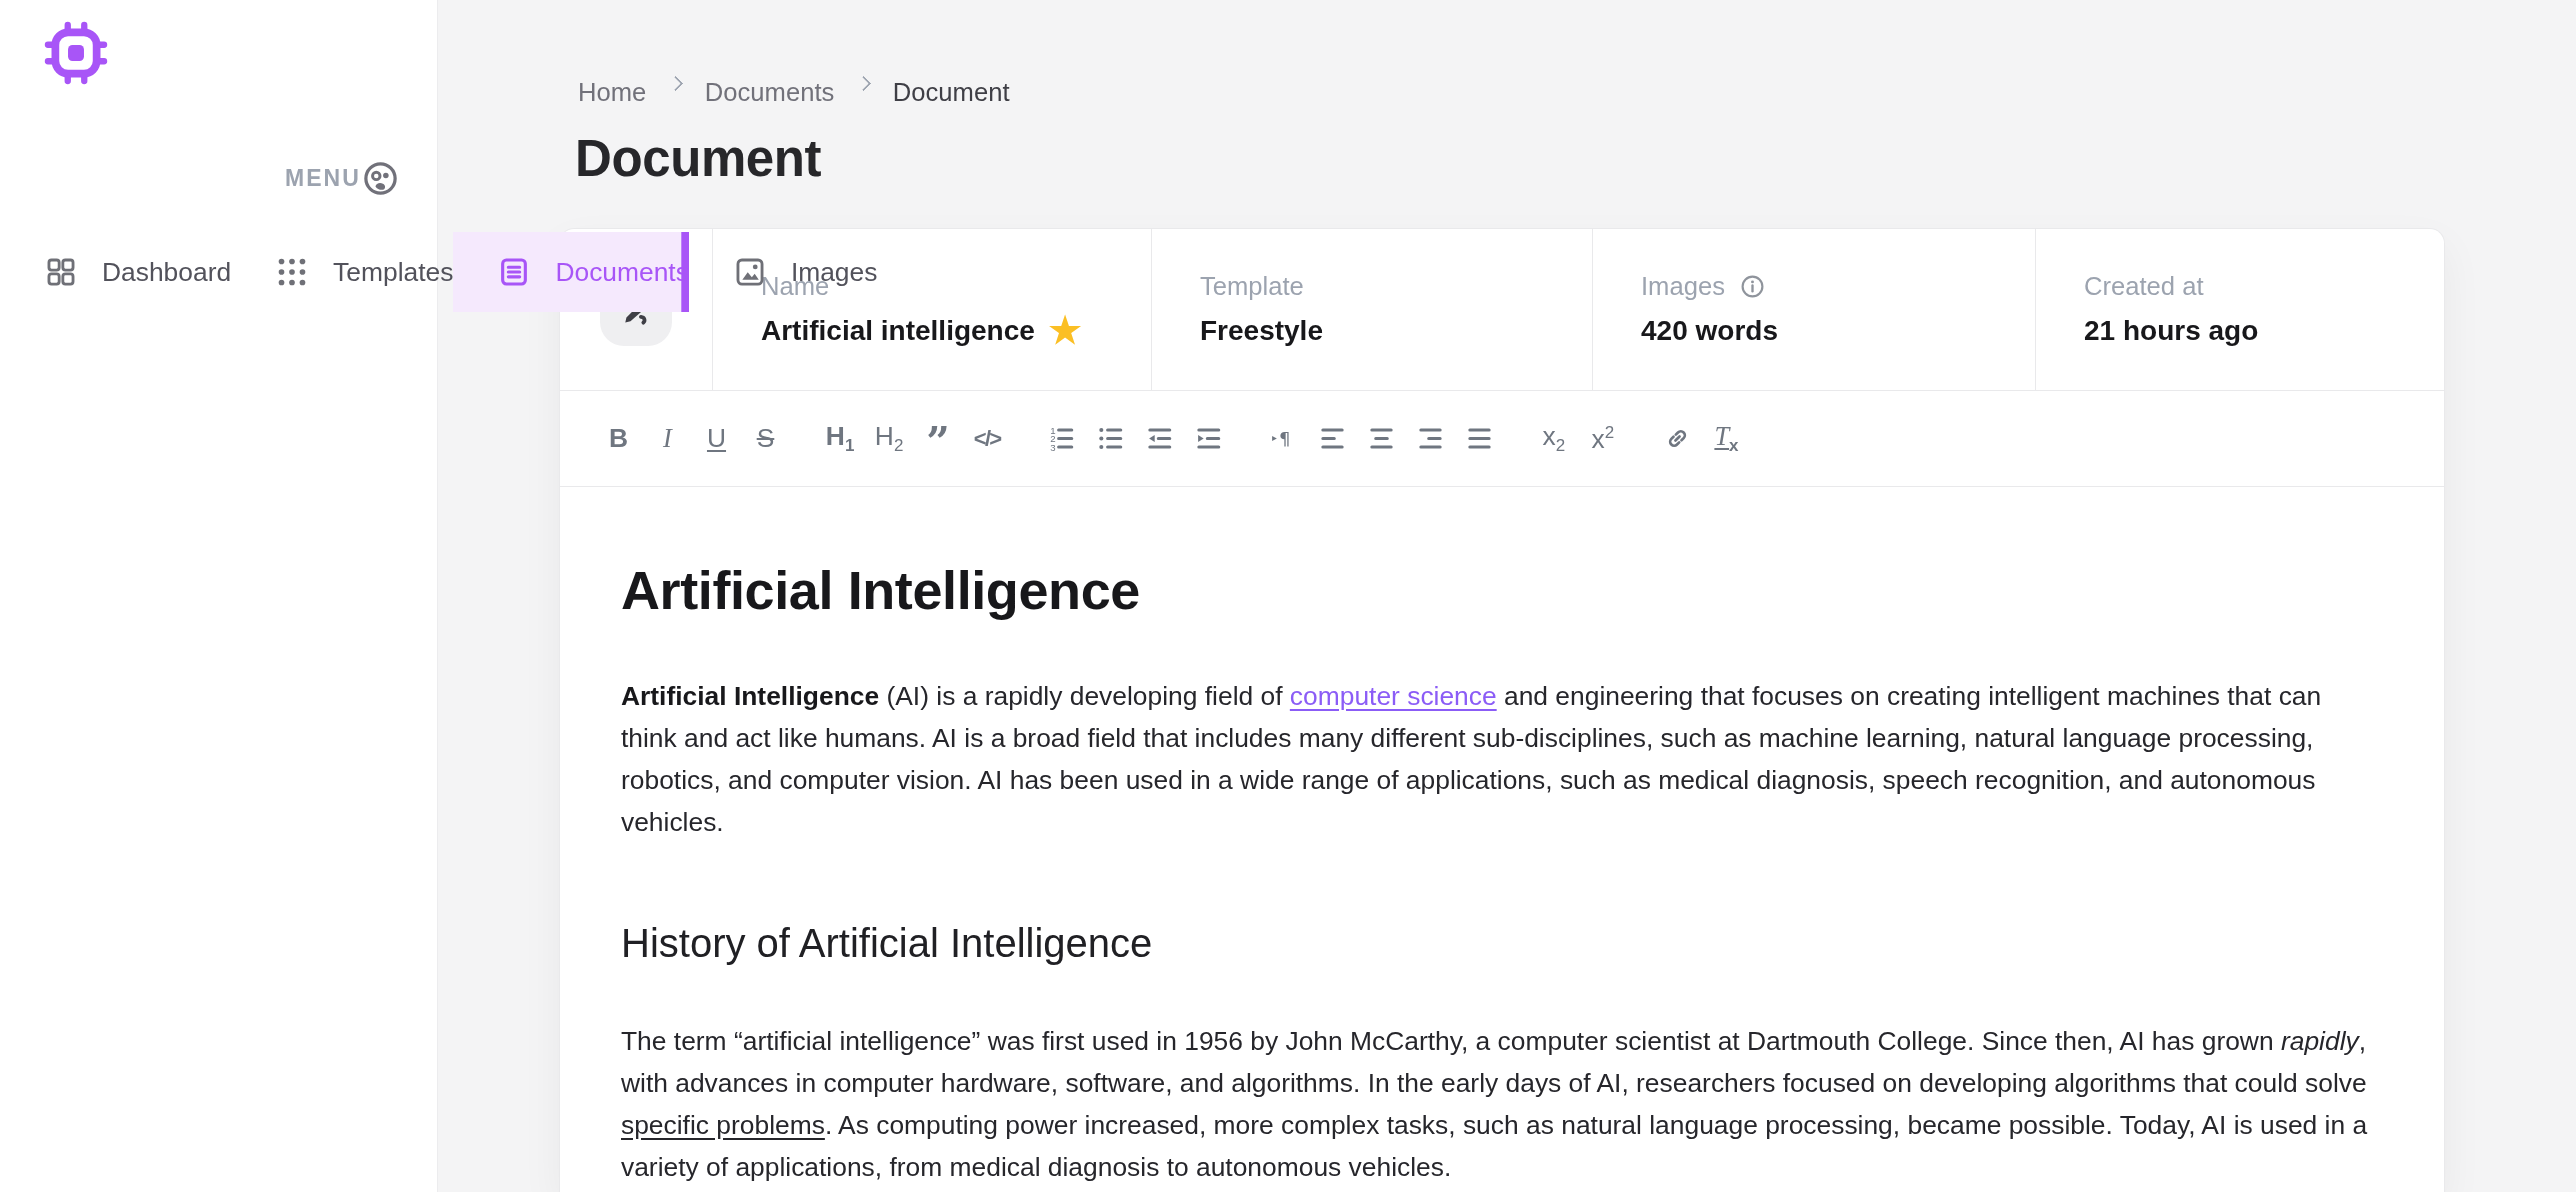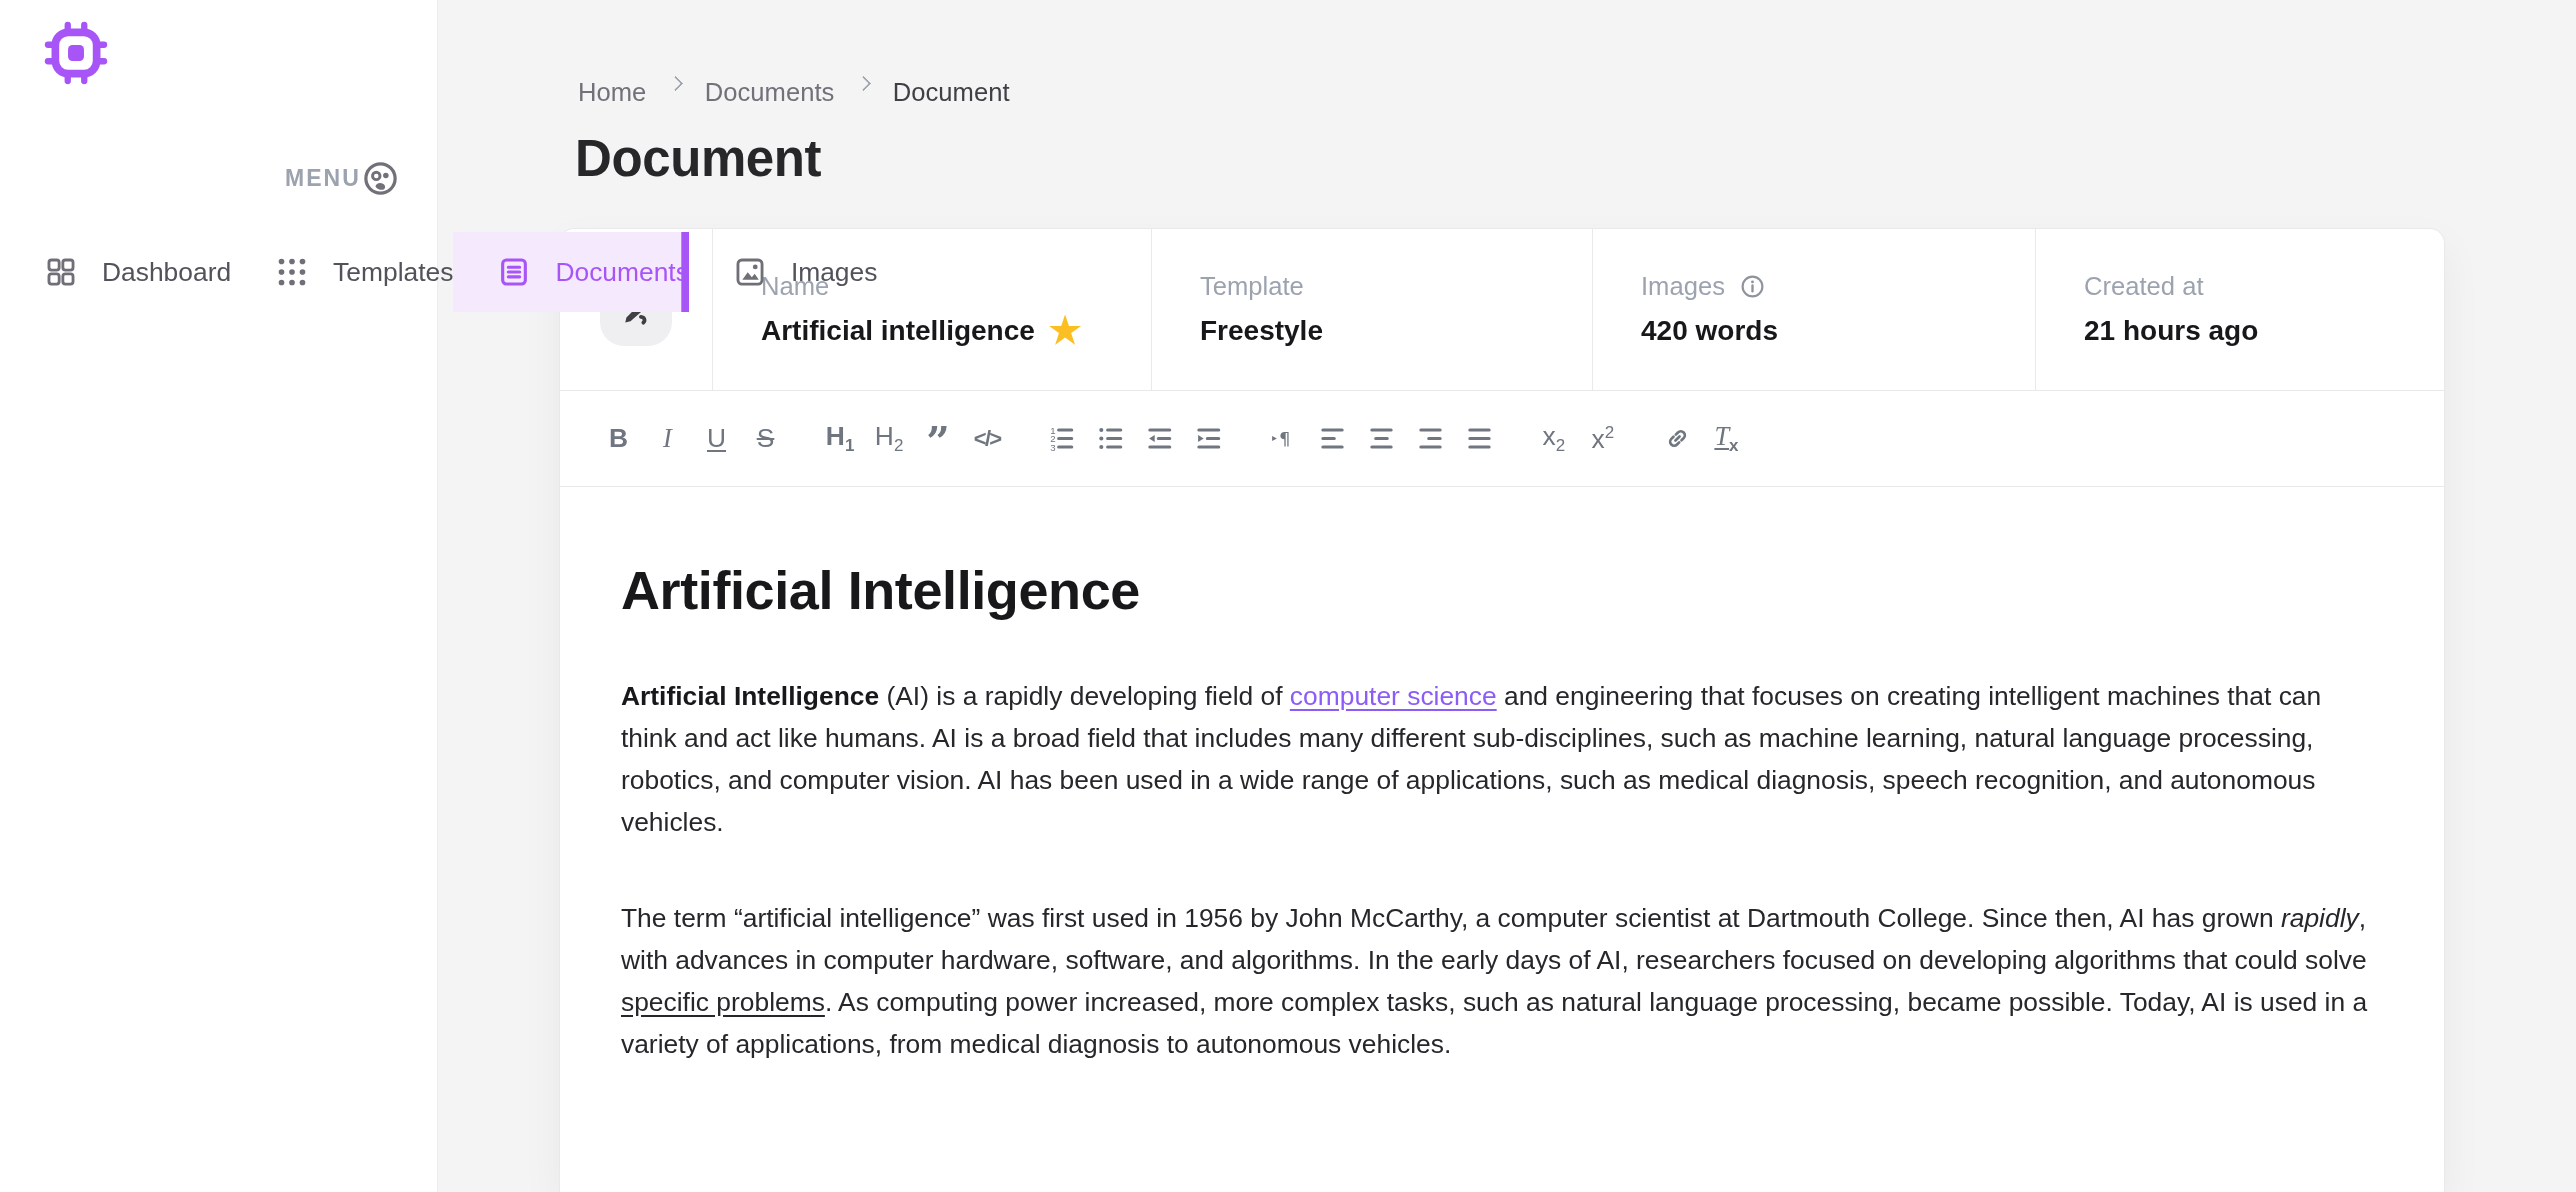--- a/index.html
+++ b/index.html
@@ -324,17 +324,18 @@
           </button>
           <button class="tb-btn">
             <span><span class="g"><span style="font-style:italic;text-decoration:underline;text-underline-offset:3.4px;font-family:'Liberation Serif',serif">T</span><sub style="font-weight:700">x</sub></span></span>
           </button>
         </div>
       </div>
 
     <div class="content">
       <h1 class="doc-h1">Artificial Intelligence</h1>
       <p class="doc-p"><span class="b">Artificial Intelligence</span><span> (AI) is a rapidly developing field of </span><a class="doc-link" href="#">computer science</a><span> and engineering that focuses on creating intelligent machines that can think and act like humans. AI is a broad field that includes many different sub-disciplines, such as machine learning, natural language processing, robotics, and computer vision. AI has been used in a wide range of applications, such as medical diagnosis, speech recognition, and autonomous vehicles.</span></p>
+      <h2 class="doc-h2">History of Artificial Intelligence</h2>
       <p class="doc-p"><span>The term “artificial intelligence” was first used in 1956 by John McCarthy, a computer scientist at Dartmouth College. Since then, AI has grown </span><span class="i">rapidly</span><span>, with advances in computer hardware, software, and algorithms. In the early days of AI, researchers focused on developing algorithms that could solve </span><span class="u">specific problems</span><span>. As computing power increased, more complex tasks, such as natural language processing, became possible. Today, AI is used in a variety of applications, from medical diagnosis to autonomous vehicles.</span></p>
     </div>
   </section>
 </main>
 
 
 </body></html>

